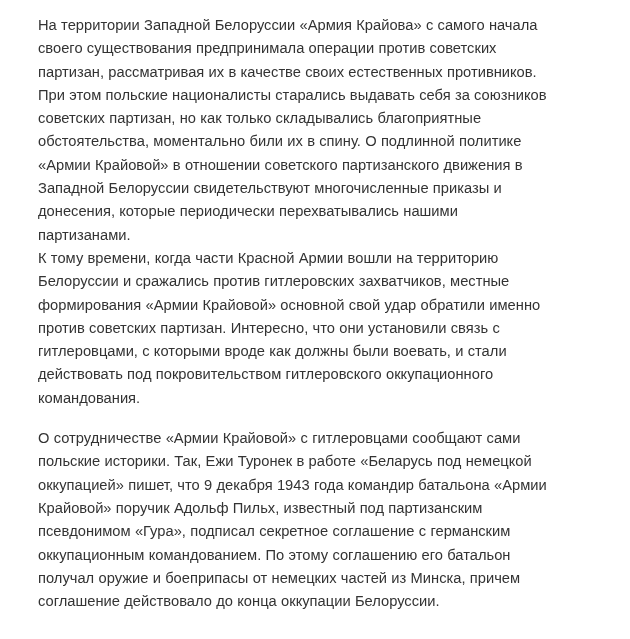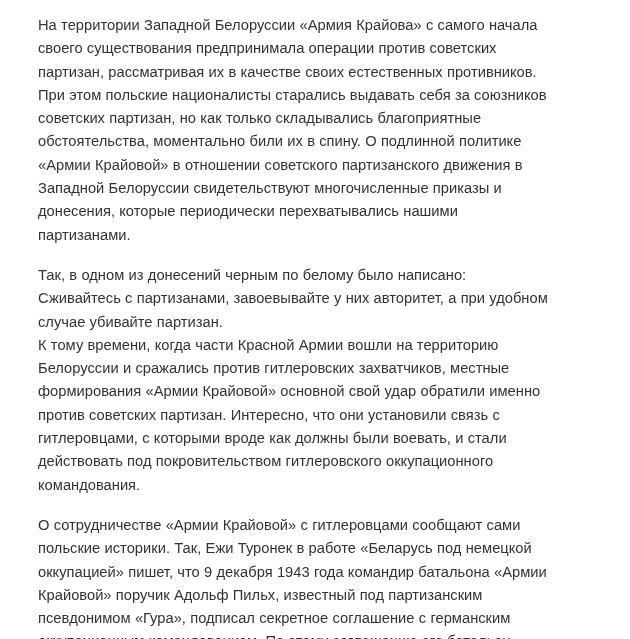--- a/index.html
+++ b/index.html
@@ -52,17 +52,16 @@
       linear-gradient(45deg, transparent 44%, #e23a2e 44%, #e23a2e 56%, transparent 56%),
       linear-gradient(-45deg, transparent 44%, #e23a2e 44%, #e23a2e 56%, transparent 56%);
   }
 </style>
 </head>
 <body>
 
 <div class="page">
   <div class="article" id="article">
       <p class="para"><span>На территории Западной Белоруссии «Армия </span><span class="misspelled">Крайова</span><span>» с самого начала своего существования предпринимала операции против советских партизан, рассматривая их в качестве своих естественных противников. При этом польские националисты старались выдавать себя за союзников советских партизан, но как только складывались благоприятные обстоятельства, моментально били их в спину. О подлинной политике «Армии Крайовой» в отношении советского партизанского движения в Западной Белоруссии свидетельствуют многочисленные приказы и донесения, которые периодически перехватывались нашими партизанами.</span></p>
-      <p class="para"><span>Так, в одном из донесений черным по белому было написано: Сживайтесь с партизанами, завоевывайте у них авторитет, а при удобном случае убивайте партизан.</span></p>
       <p class="para tight"><span>К тому времени, когда части Красной Армии вошли на территорию Белоруссии и сражались против гитлеровских захватчиков, местные формирования «Армии Крайовой» основной свой удар обратили именно против советских партизан. Интересно, что они установили связь с гитлеровцами, с которыми вроде как должны были воевать, и стали действовать под покровительством гитлеровского оккупационного командования.</span></p>
       <p class="para"><span>О сотрудничестве «Армии Крайовой» с гитлеровцами сообщают сами польские историки. Так, Ежи Туронек в работе «Беларусь под немецкой оккупацией» пишет, что 9 декабря 1943 года командир батальона «Армии Крайовой» поручик Адольф Пильх, известный под партизанским псевдонимом «</span><span class="misspelled">Гура</span><span>», подписал секретное соглашение с германским оккупационным командованием. По этому соглашению его батальон получал оружие и боеприпасы от немецких частей из Минска, причем соглашение действовало до конца оккупации Белоруссии.</span></p>
     </div>
 </div>
 
 </body></html>

